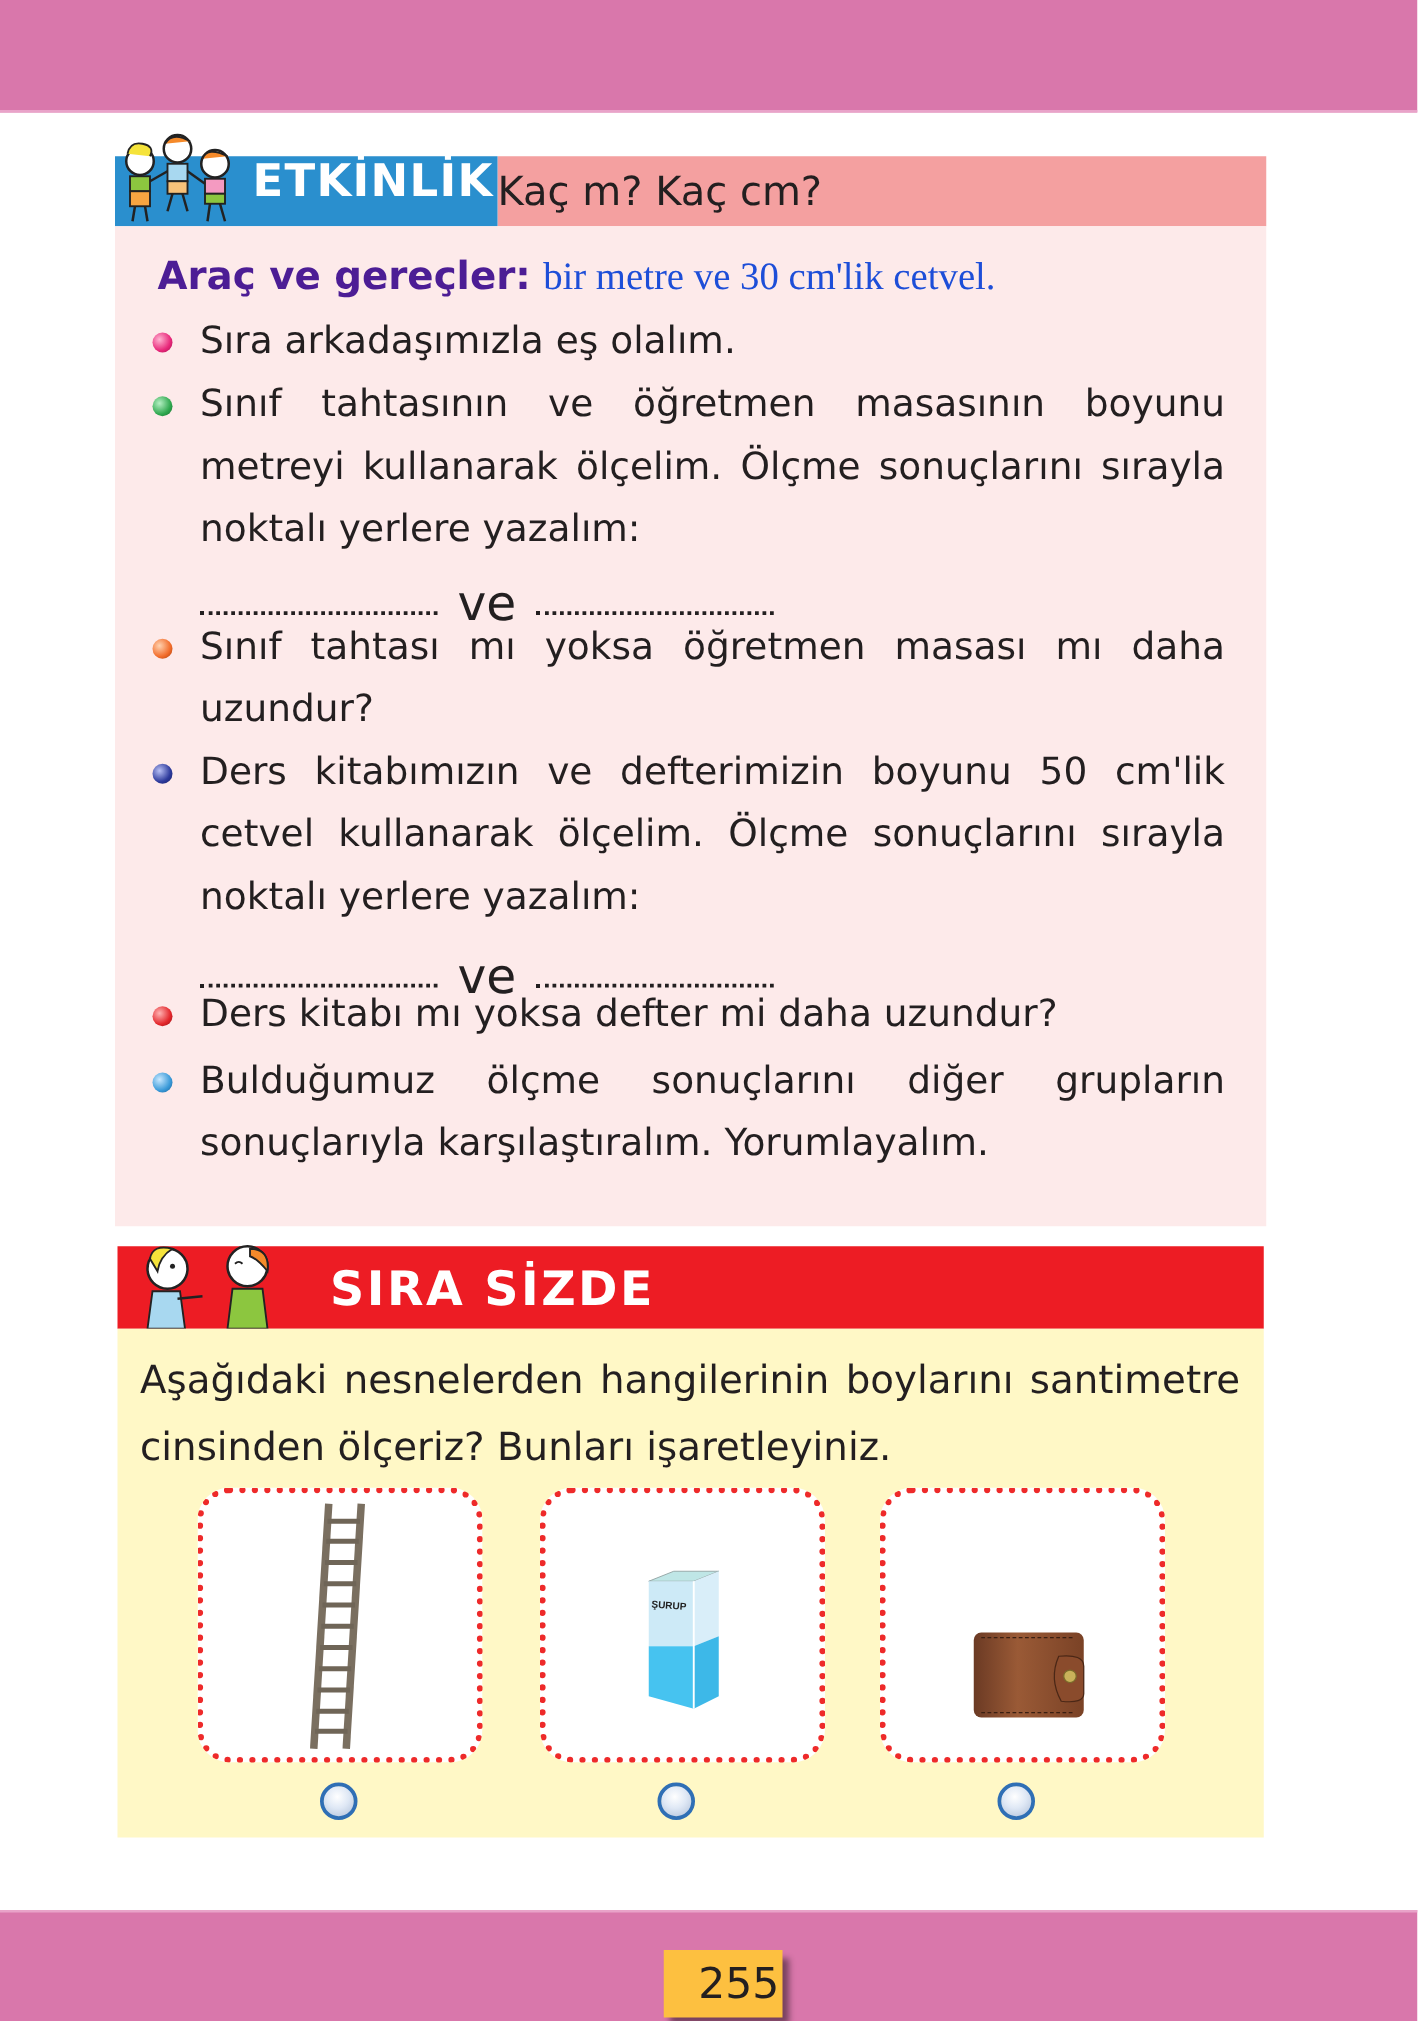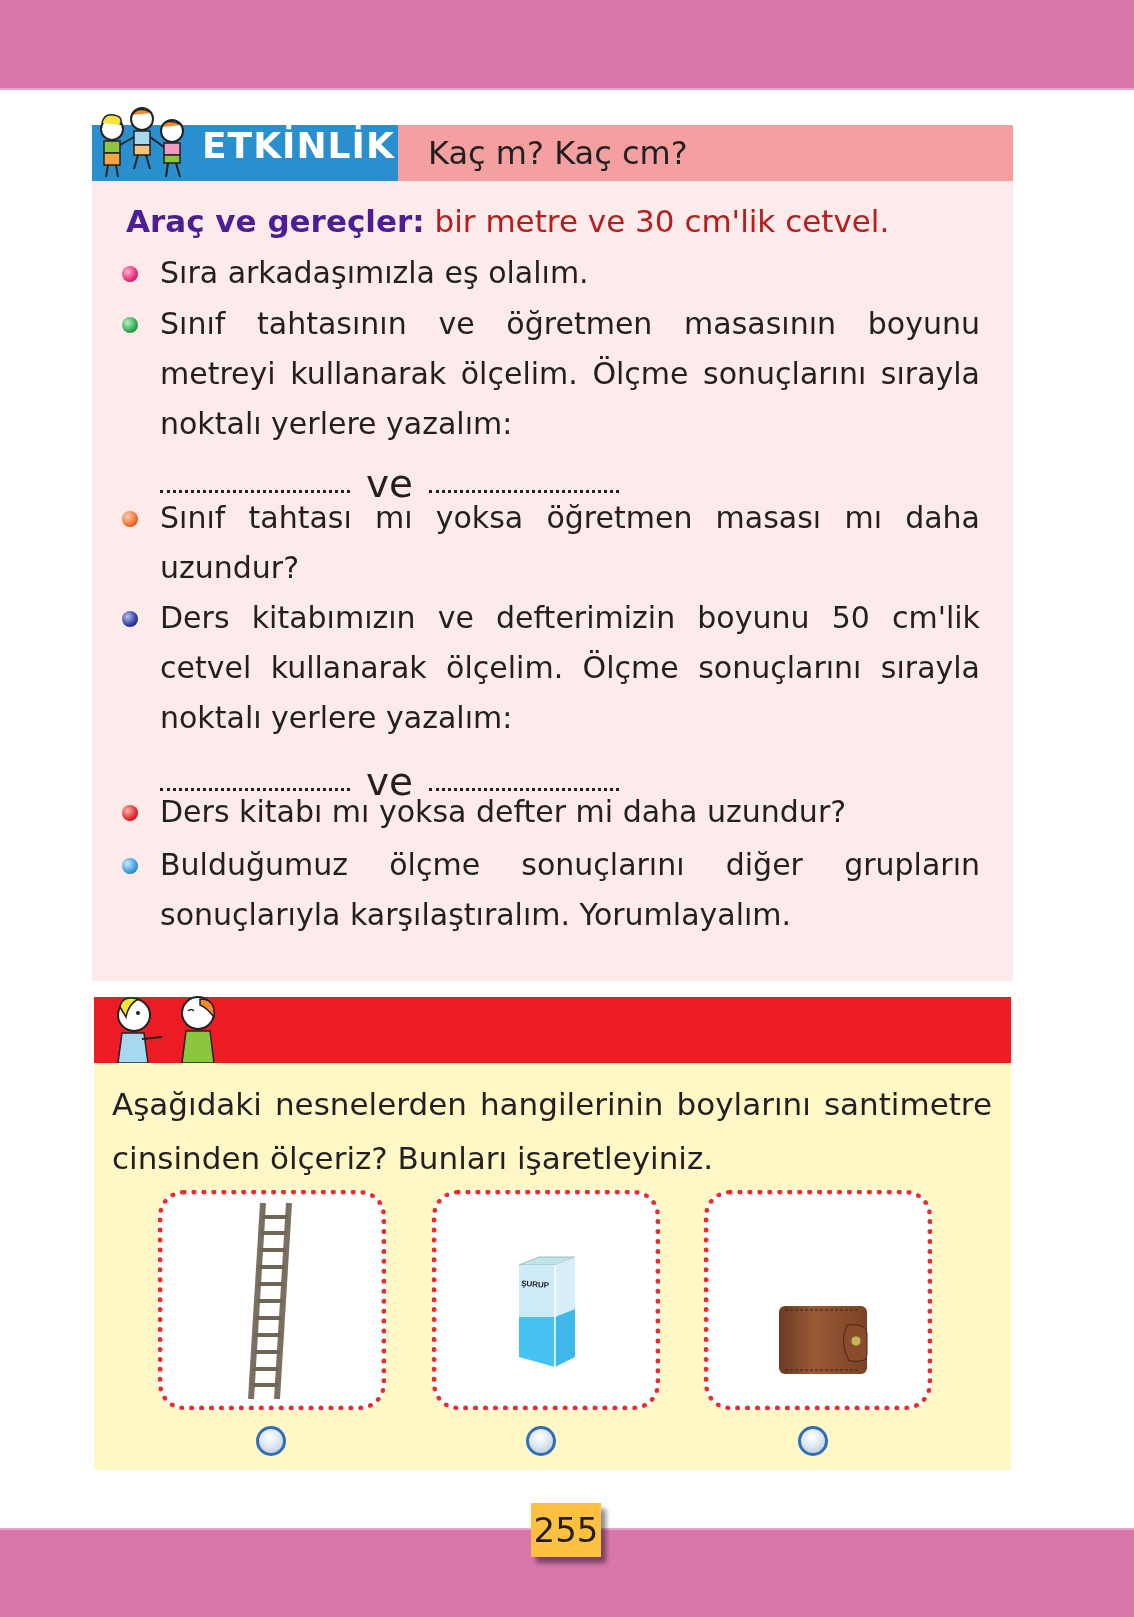--- a/index.html
+++ b/index.html
@@ -10,45 +10,45 @@
     color: #231f20;
   }
   .band-top { position: absolute; left: 0; top: 0; width: 1134px; height: 88px; background: #d977ab; border-bottom: 2px solid #e9a3c9; }
   .band-bottom { position: absolute; left: 0; top: 1528px; width: 1134px; height: 89px; background: #d977ab; border-top: 2px solid #e9a3c9; }
 
   
   .etk-header { position: absolute; left: 92px; top: 125px; width: 921px; height: 56px; display: flex; }
   .etk-badge { width: 306px; height: 56px; background: #2a8fce; position: relative; }
   .etk-kids { position: absolute; left: 4px; top: -20px; width: 96px; height: 80px; }
   .etk-label { position: absolute; left: 110px; top: 0; color: #fff; font-family: "DejaVu Sans", sans-serif; font-weight: bold; font-size: 36px; letter-spacing: 1px; text-align: center; }
-  .etk-title { flex: 1; background: #f4a0a0; height: 56px; display: flex; align-items: center; padding-left: 30px; font-size: 32px; color: #231f20; }
+  .etk-title { flex: 1; background: #f4a0a0; height: 56px; display: flex; align-items: center; font-size: 32px; color: #231f20; }
 
   
   .etk-panel { position: absolute; left: 92px; top: 181px; width: 921px; height: 800px; background: #fdeaea; }
   .tools { position: absolute; left: 34px; top: 22px; font-size: 31px; }
   .tools .tl-label { color: #4c1d95; font-weight: bold; }
-  .tools .tl-value { color: #b91c1c; }
+  .tools .tl-value { color: #1d4ed8; font-family: Liberation Serif, serif; }
   .bullet-item { position: absolute; left: 30px; width: 860px; font-size: 30px; line-height: 50px; }
   .bullet-item .dot { position: absolute; left: 0; top: 18px; width: 16px; height: 16px; border-radius: 50%; }
   .bullet-item .txt { position: absolute; left: 38px; width: 820px; text-align: justify; }
   .dotline { position: absolute; left: 68px; font-size: 39px; letter-spacing: 0; }
   .dotline .dots { display: inline-block; width: 190px; border-bottom: 3px dotted #231f20; height: 10px; vertical-align: middle; }
   .dotline .ve { margin: 0 16px; }
 
   
   .sz-header { position: absolute; left: 94px; top: 997px; width: 917px; height: 66px; background: #ed1c24; }
   .sz-kids { position: absolute; left: 14px; top: -4px; width: 120px; height: 70px; }
   .sz-label { position: absolute; left: 170px; top: 12px; color: #fff; font-weight: bold; font-size: 38px; letter-spacing: 2px; }
   .sz-panel { position: absolute; left: 94px; top: 1063px; width: 917px; height: 407px; background: #fff8c6; }
   .sz-question { position: absolute; left: 18px; top: 14px; width: 880px; font-size: 31px; line-height: 54px; text-align: justify; }
   .card { position: absolute; top: 127px; width: 228px; height: 220px; background: #fff; border: 5px dotted #ee2a2a; border-radius: 26px; box-sizing: border-box; }
   .radio { position: absolute; top: 363px; width: 30px; height: 30px; border-radius: 50%; border: 3px solid #2f6fb5; box-sizing: border-box; background: radial-gradient(circle at 45% 35%, #ffffff 0%, #dfe8f5 45%, #aebfd8 100%); cursor: pointer; }
 
   
-  .page-num { position: absolute; left: 531px; top: 1503px; width: 70px; height: 54px; background: #fdc040; font-size: 34px; color: #231f20; display: flex; align-items: center; justify-content: center; box-shadow: 5px 6px 5px rgba(0,0,0,0.45); }
+  .page-num { position: absolute; left: 531px; top: 1560px; width: 70px; height: 54px; background: #fdc040; font-size: 34px; color: #231f20; display: flex; align-items: center; justify-content: center; box-shadow: 5px 6px 5px rgba(0,0,0,0.45); padding-left: 25px; }
 </style>
 </head>
 <body>
 
 <div class="band-top"></div>
 
 <div class="etk-header">
   <div class="etk-badge">
     <svg class="etk-kids" viewBox="0 0 96 80">
 
@@ -131,20 +131,21 @@
     <circle cx="26" cy="22" r="16" fill="#fff" stroke="#222" stroke-width="2"></circle>
     <path d="M12 14 Q14 2 30 6 Q20 12 18 24 Z" fill="#f5e33a" stroke="#222" stroke-width="1.5"></path>
     <circle cx="30" cy="20" r="2" fill="#222"></circle>
     <path d="M14 40 L36 40 L40 70 L10 70 Z" fill="#a8d8f0" stroke="#222" stroke-width="1.5"></path>
     <path d="M34 46 L54 44" stroke="#222" stroke-width="2"></path>
     <circle cx="90" cy="20" r="16" fill="#fff" stroke="#222" stroke-width="2"></circle>
     <path d="M92 6 Q108 6 106 24 Q98 14 92 12 Z" fill="#f58a2a" stroke="#222" stroke-width="1.5"></path>
     <path d="M80 18 q3 -3 6 0" stroke="#222" stroke-width="1.5" fill="none"></path>
     <path d="M78 38 L102 38 L106 70 L74 70 Z" fill="#8cc63f" stroke="#222" stroke-width="1.5"></path>
   </svg>
+  <span class="sz-label">SIRA SİZDE</span>
 </div>
 
 <div class="sz-panel">
   <div class="sz-question">Aşağıdaki nesnelerden hangilerinin boylarını santimetre cinsinden ölçeriz? Bunları işaretleyiniz.</div>
 
   <div class="card" style="left:64px;">
     <svg width="218" height="210" viewBox="0 0 218 210" style="position:absolute;left:0;top:0;">
       <g stroke="#7a6f60" stroke-width="6" fill="none" stroke-linecap="butt">
         <line x1="100" y1="8" x2="88" y2="204"></line>
         <line x1="126" y1="8" x2="114" y2="204"></line>

